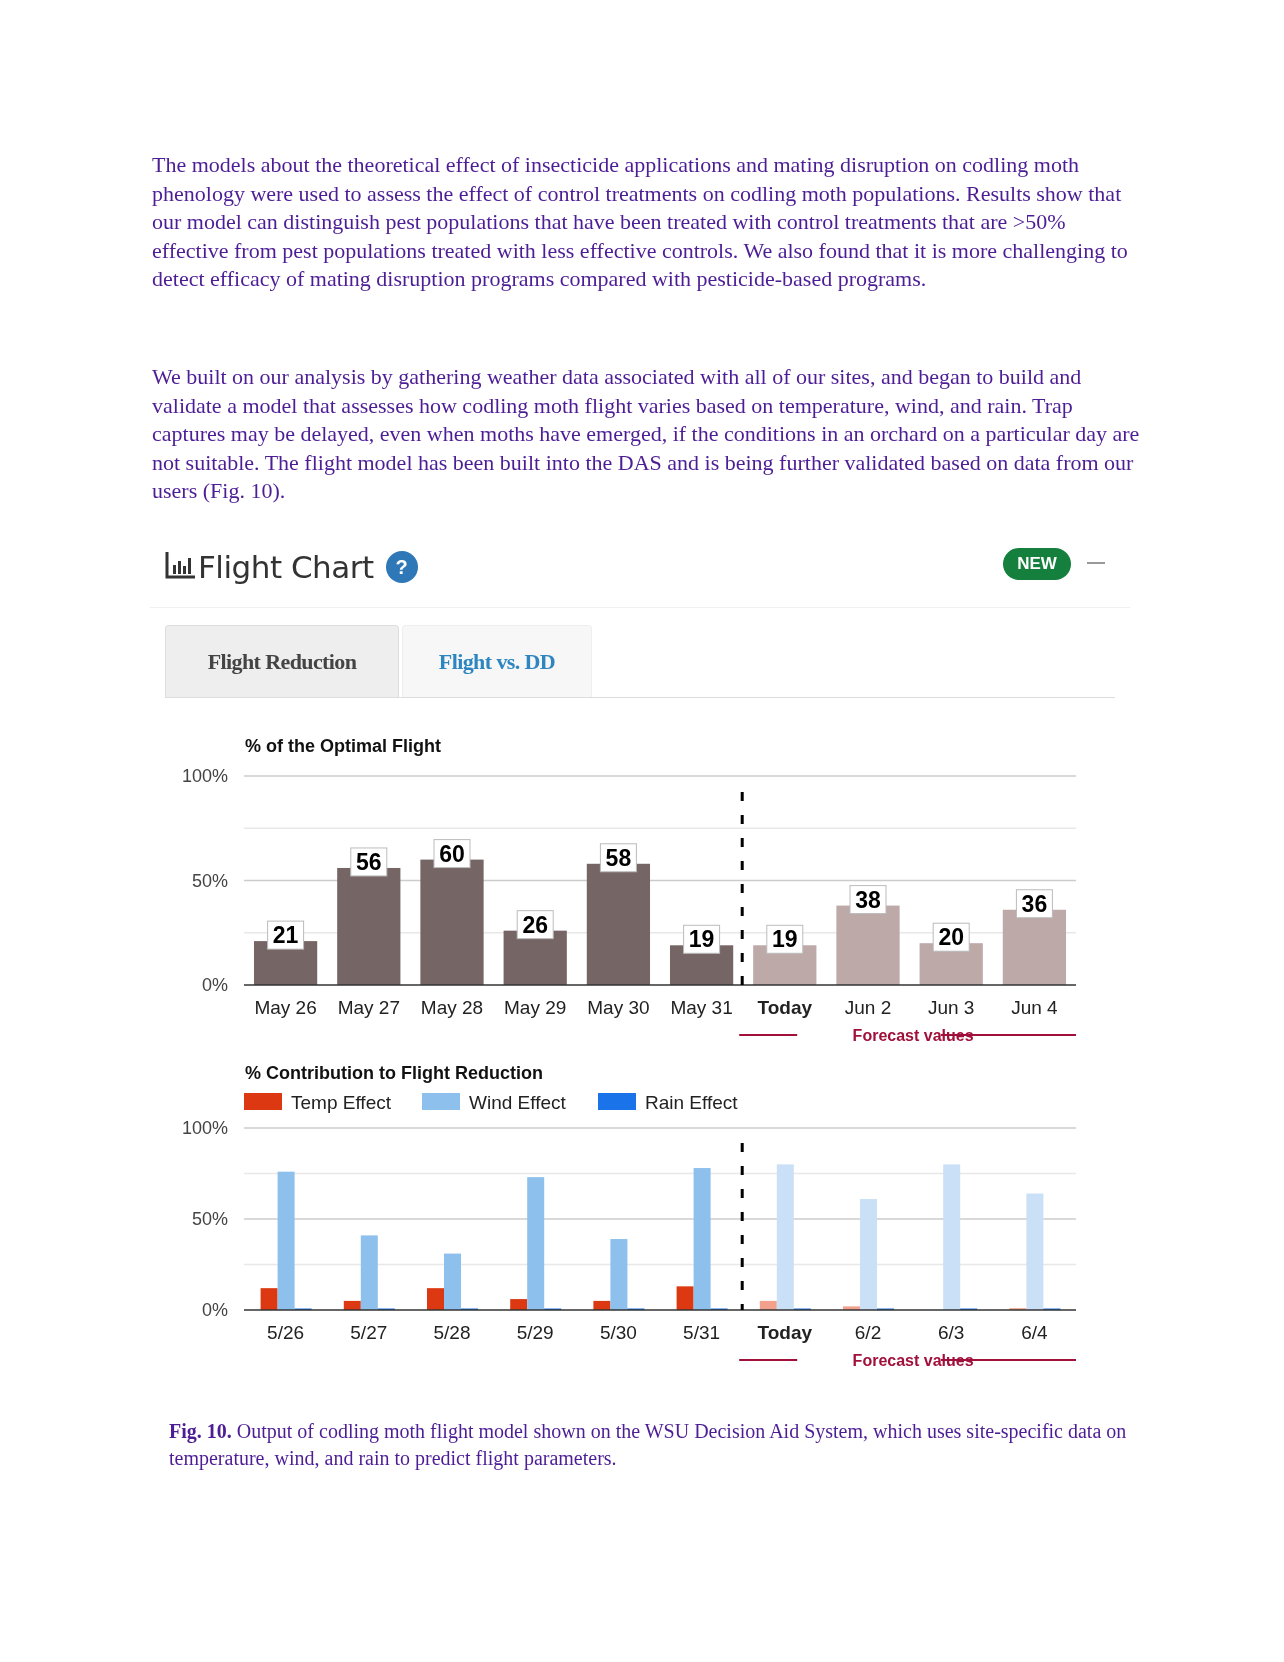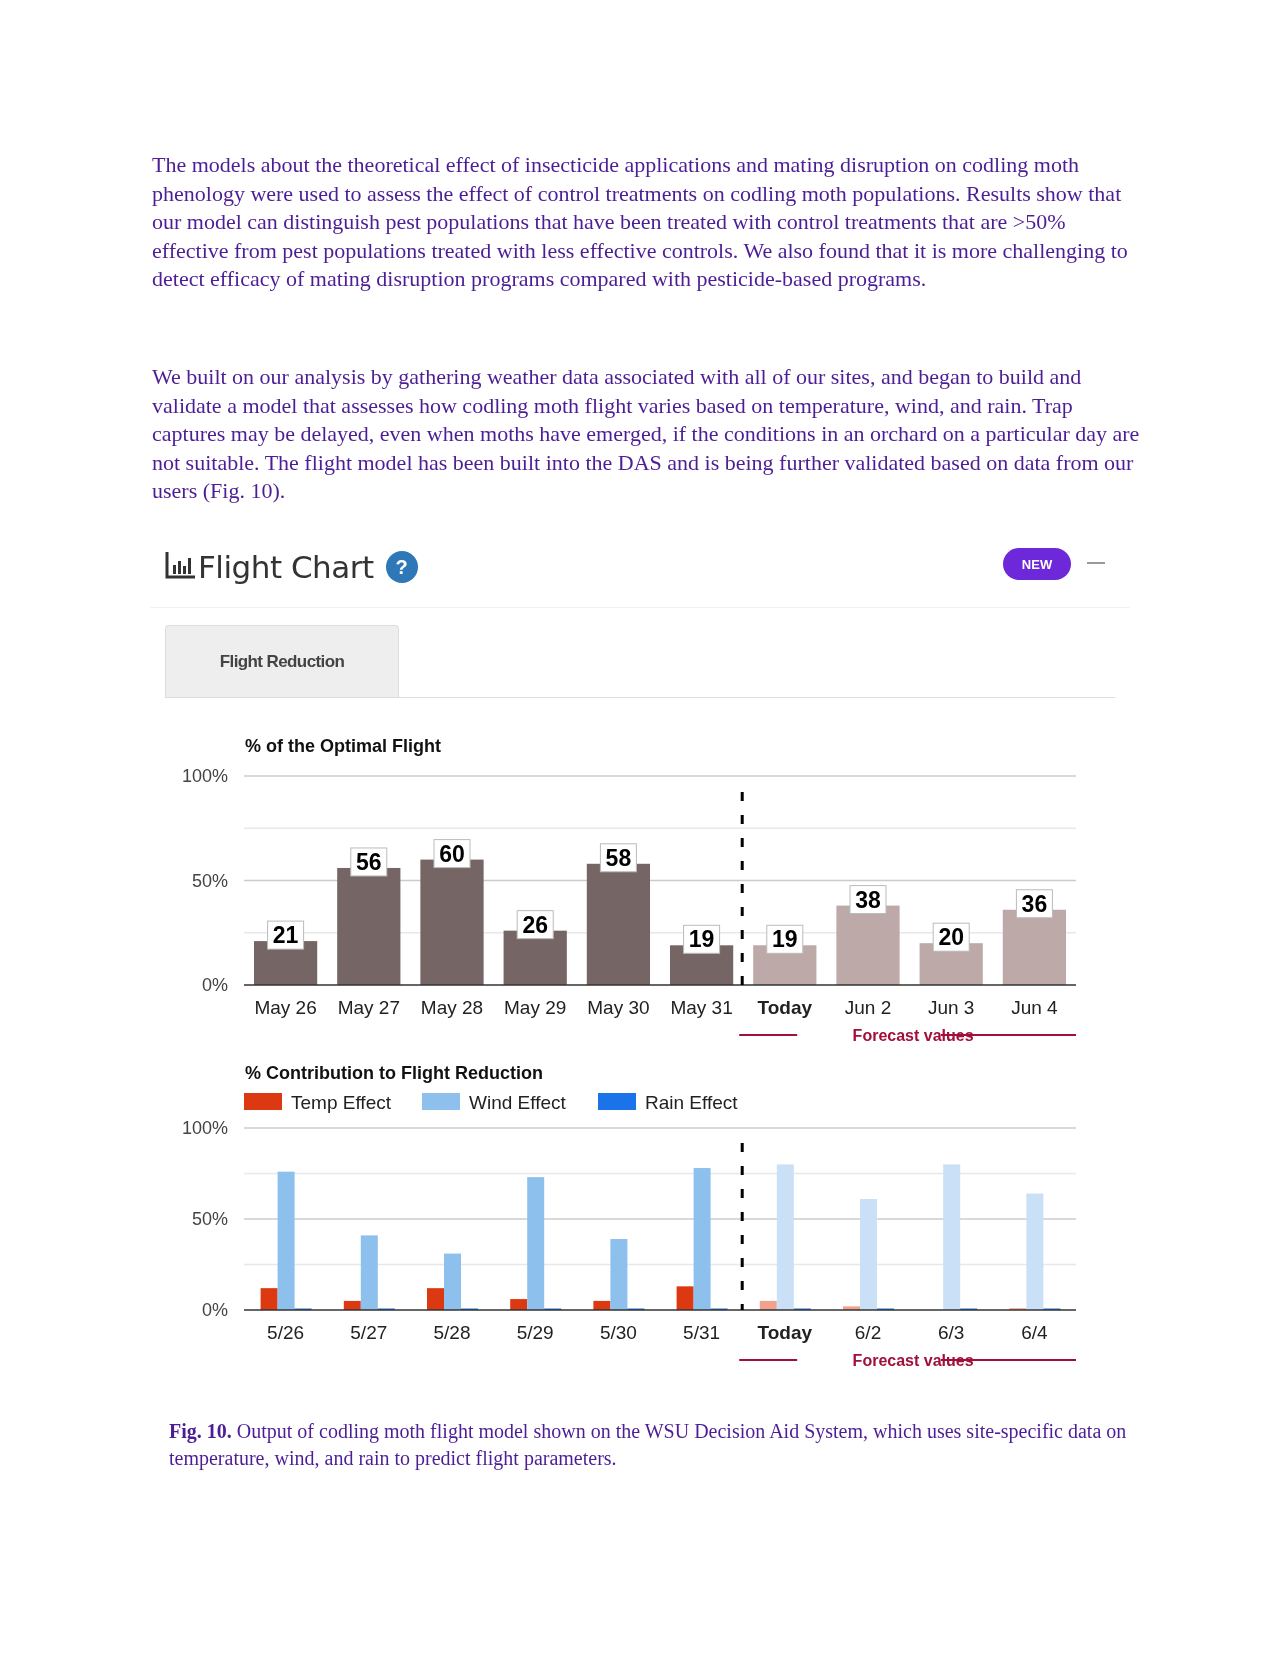--- a/index.html
+++ b/index.html
@@ -9,26 +9,26 @@
   .para { position:absolute; left:152px; width:990px; font-size:22px; line-height:28.6px; margin:0; }
   #p1 { top:151px; }
   #p2 { top:363px; }
   #caption { position:absolute; left:169px; top:1418px; width:990px; font-size:20px; line-height:26.5px; margin:0; }
   #caption b { font-weight:bold; }
 
   .widget { position:absolute; left:150px; top:535px; width:980px; }
   .hdr { position:absolute; left:14px; top:12px; height:40px; display:flex; align-items:center; }
   .hdr-title { font-size:31px; color:#333; margin-left:0; font-family:"DejaVu Sans","Liberation Sans",sans-serif; letter-spacing:-0.5px; }
   .help { width:32px; height:32px; border-radius:50%; background:#2f78b7; color:#fff; font-weight:bold; font-size:20px; display:flex; align-items:center; justify-content:center; margin-left:12px; }
-  .new-badge { position:absolute; left:853px; top:13px; width:68px; height:32px; border-radius:16px; background:#6d28d9; color:#fff; font-weight:bold; font-size:13px; display:flex; align-items:center; justify-content:center; }
+  .new-badge { position:absolute; left:853px; top:13px; width:68px; height:32px; border-radius:16px; background:#15803d; color:#fff; font-weight:bold; font-size:17px; display:flex; align-items:center; justify-content:center; }
   .collapse { position:absolute; left:937px; top:27px; width:18px; height:2px; background:#999; }
   .hdr-line { position:absolute; left:0; top:72px; width:980px; height:1px; background:#f0f0f0; }
 
   .tabs { position:absolute; left:15px; top:90px; height:72px; width:950px; border-bottom:1px solid #ddd; }
-  .tab { position:absolute; top:0; height:71px; display:flex; align-items:center; justify-content:center; font-weight:bold; font-size:17px; border:1px solid #eee; border-bottom:none; border-radius:4px 4px 0 0; background:#f7f7f7; color:#2e86c1; font-family:Liberation Sans, sans-serif; letter-spacing:-0.6px; }
+  .tab { position:absolute; top:0; height:71px; display:flex; align-items:center; justify-content:center; font-weight:bold; font-size:22px; border:1px solid #eee; border-bottom:none; border-radius:4px 4px 0 0; background:#f7f7f7; color:#2e86c1; font-family:Liberation Serif, serif; letter-spacing:-0.6px; }
   .tab.active { background:#eee; color:#444; border-color:#ddd; }
 
   svg text { font-family:"Liberation Sans","DejaVu Sans",sans-serif; }
   #chart-svg { position:absolute; left:0; top:0; }
 </style>
 </head>
 <body>
 
 <p id="p1" class="para serif">The models about the theoretical effect of insecticide applications and mating disruption on codling moth phenology were used to assess the effect of control treatments on codling moth populations. Results show that our model can distinguish pest populations that have been treated with control treatments that are &gt;50% effective from pest populations treated with less effective controls. We also found that it is more challenging to detect efficacy of mating disruption programs compared with pesticide-based programs.</p>
 <p id="p2" class="para serif">We built on our analysis by gathering weather data associated with all of our sites, and began to build and validate a model that assesses how codling moth flight varies based on temperature, wind, and rain. Trap captures may be delayed, even when moths have emerged, if the conditions in an orchard on a particular day are not suitable. The flight model has been built into the DAS and is being further validated based on data from our users (Fig. 10).</p>
@@ -46,20 +46,21 @@
     </span>
     <span class="hdr-title">Flight Chart</span>
     <span class="help">?</span>
   </div>
   <div class="new-badge">NEW</div>
   <div class="collapse"></div>
   <div class="hdr-line"></div>
 
   <div class="tabs">
     <div class="tab active" style="left:0;width:232px;">Flight Reduction</div>
+    <div class="tab" style="left:237px;width:188px;">Flight vs. DD</div>
   </div>
 </div>
 
 <svg id="chart-svg" width="1284" height="1662">
     <text x="245" y="752" font-size="18" font-weight="bold" fill="#111">% of the Optimal Flight</text>
     <line x1="244" x2="1076" y1="932.75" y2="932.75" stroke="#e8e8e8" stroke-width="1.5"></line>
     <line x1="244" x2="1076" y1="880.5" y2="880.5" stroke="#ccc" stroke-width="1.5"></line>
     <line x1="244" x2="1076" y1="828.25" y2="828.25" stroke="#e8e8e8" stroke-width="1.5"></line>
     <line x1="244" x2="1076" y1="776" y2="776" stroke="#ccc" stroke-width="1.5"></line>
     <text x="228" y="991" font-size="18" fill="#444" text-anchor="end">0%</text>

